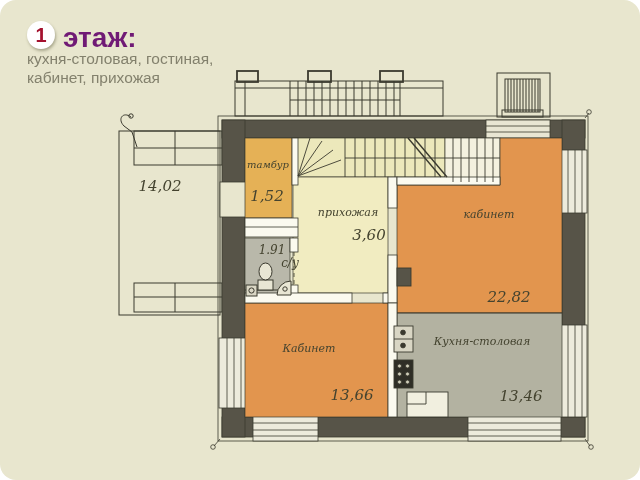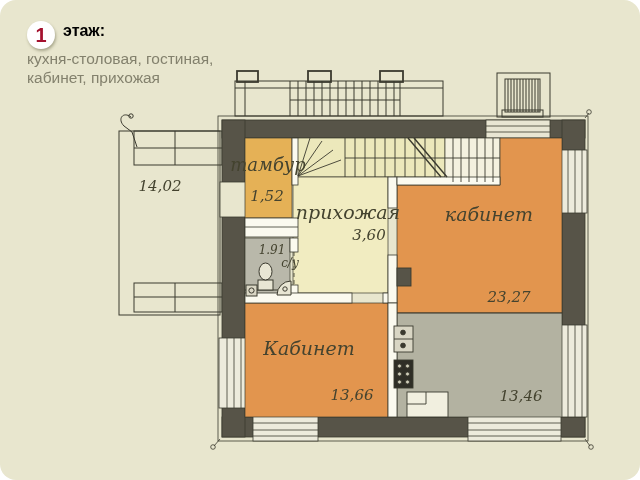--- a/index.html
+++ b/index.html
@@ -5,27 +5,27 @@
   html,body{margin:0;padding:0;background:#fff;}
   #stage{position:relative;width:640px;height:480px;background:#fff;overflow:hidden;
          font-family:"Liberation Sans",sans-serif;}
   #panel{position:absolute;left:0;top:0;width:640px;height:480px;background:#e8e6ce;border-radius:16px;}
   #plan-svg{position:absolute;left:0;top:0;}
   
   .hdr-circle{position:absolute;left:27px;top:21px;width:28px;height:28px;border-radius:50%;
               background:#fff;box-shadow:1px 2px 3px rgba(90,90,60,.45);
               display:flex;align-items:center;justify-content:center;
               color:#a4112e;font-weight:bold;font-size:20px;}
-  .hdr-title{position:absolute;left:63px;top:22px;color:#000000;font-weight:bold;font-size:16px;text-align:center;}
+  .hdr-title{position:absolute;left:63px;top:22px;color:#701a75;font-weight:bold;font-size:28px;text-align:center;}
   .hdr-sub{position:absolute;left:27px;width:230px;color:#83816d;font-size:15.5px;line-height:19px;}
   .sub1{top:49px;} .sub2{top:68px;}
   
   .lbl{position:absolute;transform:translate(-50%,-50%);white-space:nowrap;
        font-family:"DejaVu Serif",serif;font-style:italic;color:#44432f;}
-  .room-name{font-size:19px;}
+  .room-name{font-size:11px;}
   .room-area{font-size:15px;}
   .small{font-size:12px;margin-left:9px;}
 </style>
 </head>
 <body>
 
 <div id="stage">
   <div id="panel"></div>
 
   <svg id="plan-svg" width="640" height="480" viewBox="0 0 640 480">
@@ -216,29 +216,30 @@
     </g>
   </svg>
 
   <div class="hdr-circle">1</div>
   <div class="hdr-title">этаж:</div>
   <div class="hdr-sub sub2">кабинет, прихожая</div>
   <div class="hdr-sub sub1">кухня-столовая, гостиная,</div>
 
   <div class="lbl room-area" style="left:160px;top:186px;">14,02</div>
 
-  <div class="lbl room-name" style="left:268px;top:164px;font-size:18px;">тамбур</div>
+  <div class="lbl room-name" style="left:268px;top:164px;font-size:10px;">тамбур</div>
   <div class="lbl room-area" style="left:267px;top:196px;">1,52</div>
 
   <div class="lbl room-name" style="left:348px;top:212px;">прихожая</div>
   <div class="lbl room-area" style="left:369px;top:235px;">3,60</div>
 
   <div class="lbl room-name" style="left:489px;top:214px;">кабинет</div>
-  <div class="lbl room-area" style="left:509px;top:297px;">23,27</div>
+  <div class="lbl room-area" style="left:509px;top:297px;">22,82</div>
 
   <div class="lbl room-name" style="left:309px;top:348px;">Кабинет</div>
   <div class="lbl room-area" style="left:352px;top:395px;">13,66</div>
 
+  <div class="lbl room-name" style="left:482px;top:341px;">Кухня-столовая</div>
   <div class="lbl room-area" style="left:521px;top:396px;">13,46</div>
 
   <div class="lbl small" style="left:263px;top:250px;">1.91</div>
   <div class="lbl small" style="left:281px;top:263px;">с/у</div>
 </div>
 
 </body></html>

